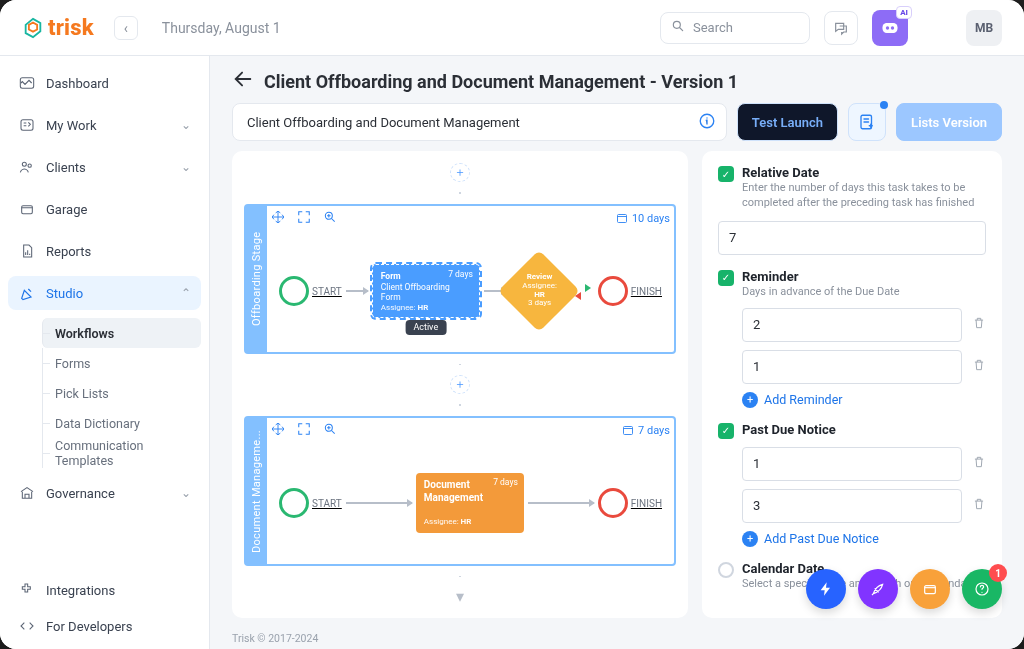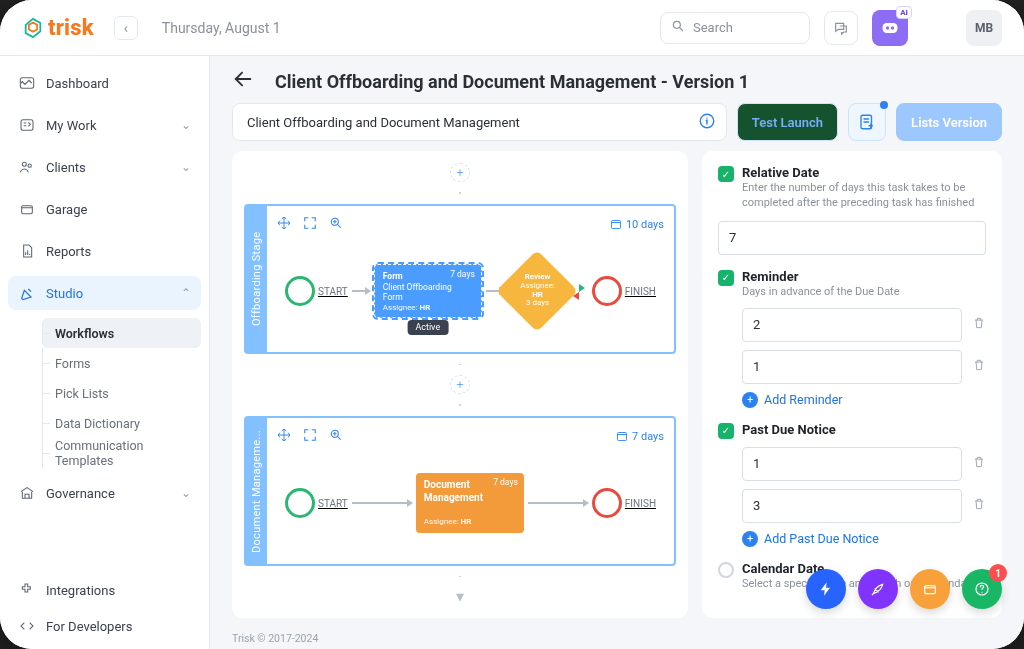--- a/index.html
+++ b/index.html
@@ -15,21 +15,21 @@
     --green-dk:#2ab871;
     --amber:#f7a935;
     --red:#e94a3d;
     --purple:#6f52ed;
     --lavender:#a590ff;
   }
   *{box-sizing:border-box;font-family: -apple-system,Segoe UI,Roboto,Helvetica,Arial,sans-serif;}
   html,body{margin:0;padding:0;background:#222;}
   .device{
     width:1024px;height:649px;margin:0 auto;background:#fff;
-    border-radius:32px;overflow:hidden;position:relative;
+    border-radius:16px;overflow:hidden;position:relative;
     box-shadow:0 0 0 1px #1a1a1a, 0 12px 40px rgba(0,0,0,.45);
   }
 
   
   .topbar{
     height:56px;display:flex;align-items:center;gap:14px;
     padding:0 22px;border-bottom:1px solid var(--border);background:#fff;
   }
   .logo{font-weight:800;font-size:22px;letter-spacing:.2px;display:flex;align-items:center;gap:4px;}
   .logo .hex{width:22px;height:22px;}
@@ -83,59 +83,59 @@
   }
   .sub .nav-sub::before{content:"";position:absolute;left:-1px;top:15px;width:8px;height:1px;background:var(--border);}
   .sub .nav-sub.selected{
     background:#eef2f6;border-radius:6px;color:#2b2f36;font-weight:600;
   }
   .sidebar-bottom{margin-top:auto;display:flex;flex-direction:column;gap:2px;}
 
   
   .main{flex:1;background:var(--bg);position:relative;display:flex;flex-direction:column;min-width:0;}
   .header{
-    padding:12px 22px 8px;display:flex;align-items:center;gap:21px;
+    padding:12px 22px 8px;display:flex;align-items:center;gap:10px;
   }
   .header .back{font-size:22px;color:#4b4f56;cursor:pointer;}
   .header h1{font-size:18px;font-weight:700;color:#2b2f36;margin:0;}
 
   .toolbar{
     display:flex;align-items:center;gap:10px;padding:0 22px 10px;
   }
   .title-input{
     flex:1;height:38px;border:1px solid var(--border);border-radius:8px;background:#fff;
     display:flex;align-items:center;padding:0 10px 0 14px;font-size:13px;color:#2b2f36;
   }
   .title-input .info{margin-left:auto;color:#2b82f3;}
   .btn{
     height:38px;padding:0 14px;border-radius:8px;border:1px solid var(--border);
     background:#fff;color:#2b82f3;font-size:13px;font-weight:600;display:flex;align-items:center;gap:6px;cursor:pointer;
   }
-  .btn.ghost{color:#78aef8;border-color:#cfe2fb;background:#14532d;}
+  .btn.ghost{color:#78aef8;border-color:#cfe2fb;background:#0f172a;}
   .btn.icon-only{width:38px;justify-content:center;padding:0;position:relative;background:#eef6ff;border-color:#cfe2fb;}
   .btn.icon-only::after{content:"";position:absolute;top:-3px;right:-3px;width:8px;height:8px;background:#2b82f3;border-radius:50%;}
   .btn.primary{background:#9cc7ff;color:#fff;border-color:#9cc7ff;}
 
   .content{display:flex;gap:14px;padding:0 22px 10px;flex:1;min-height:0;}
 
   
   .canvas-wrap{flex:1;background:#fff;border-radius:10px;padding:12px;display:flex;flex-direction:column;gap:10px;min-width:0;overflow:auto;}
   .junction{align-self:center;width:20px;height:20px;border:1.5px dashed #cfe2fb;border-radius:50%;
     display:flex;align-items:center;justify-content:center;color:#4897ff;font-size:12px;}
   .vline{align-self:center;width:1.5px;height:18px;background:#cfd6e0;}
 
   .stage{
     border:2px solid #83c0ff;border-radius:4px;display:flex;min-height:150px;position:relative;
   }
   .stage .tab{
     writing-mode:vertical-rl;transform:rotate(180deg);
     background:#83c0ff;color:#fff;font-size:11px;letter-spacing:.3px;
     padding:6px 4px;display:flex;align-items:center;justify-content:center;text-align:center;min-height:100%;
   }
-  .stage .body{flex:1;padding:10px;display:flex;flex-direction:column;gap:6px;}
+  .stage .body{flex:1;padding:4px;display:flex;flex-direction:column;gap:6px;}
   .stage .tools{display:flex;align-items:center;gap:12px;color:#2b82f3;font-size:13px;}
   .stage .days-chip{margin-left:auto;color:#2b82f3;font-size:11px;display:flex;align-items:center;gap:4px;}
   .flow{display:flex;align-items:center;justify-content:space-between;padding:6px 8px 4px;position:relative;flex:1;}
   .node-label{font-size:10px;color:#6c7480;text-align:center;}
   .circle{width:30px;height:30px;border-radius:50%;border:3px solid;background:#fff;}
   .circle.start{border-color:#2ab871;}
   .circle.end{border-color:#e94a3d;}
   .edge{height:1.5px;background:#b7bec9;flex:1;margin:0 4px;min-width:10px;position:relative;}
   .edge::after{content:"";position:absolute;right:-1px;top:-3px;border-left:6px solid #b7bec9;border-top:4px solid transparent;border-bottom:4px solid transparent;}
   .edge.green{background:#2ab871;}

